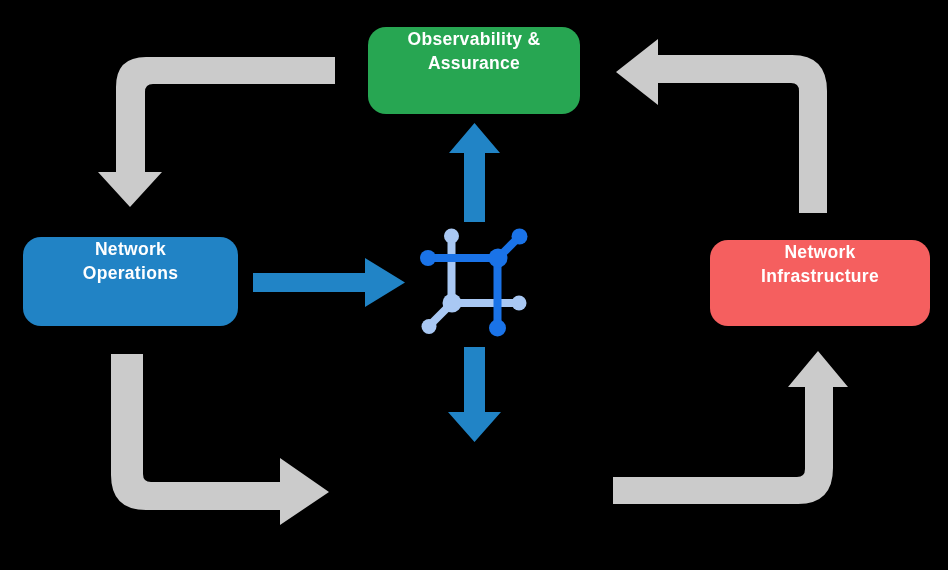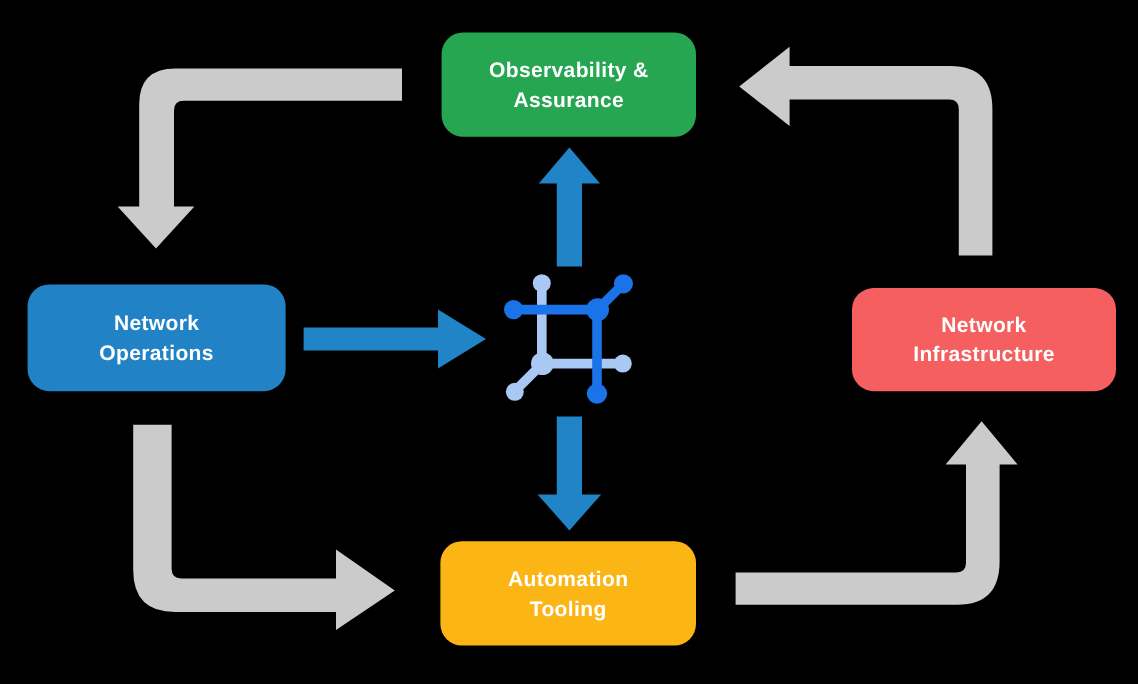--- a/index.html
+++ b/index.html
@@ -11,21 +11,20 @@
     overflow: hidden;
     font-family: "Liberation Sans", sans-serif;
   }
   .layer {
     position: absolute;
     left: 0; top: 0;
   }
   .node-box {
     position: absolute;
     display: flex;
-    align-items: center;
     justify-content: center;
     text-align: center;
     border-radius: 18px;
     color: #ffffff;
     font-size: 17.5px;
     font-weight: 600;
     letter-spacing: 0.3px;
     line-height: 1.38;
     white-space: pre-line;
   }
@@ -80,18 +79,14 @@
   <div class="node-box node-operations" style="background-color: rgb(33, 131, 197);">
     <span>Network
 Operations</span>
   </div>
 
   <div class="node-box node-infrastructure" style="background-color: rgb(245, 95, 95);">
     <span>Network
 Infrastructure</span>
   </div>
 
-  <div class="node-box node-automation" style="background-color: rgb(251, 181, 21);">
-    <span>Automation
-Tooling</span>
-  </div>
 
 </div>
 
 </body></html>

